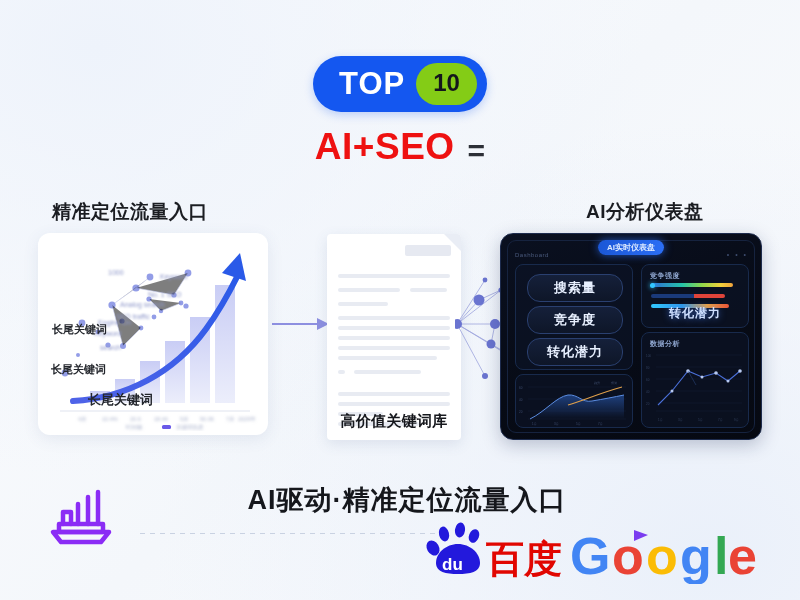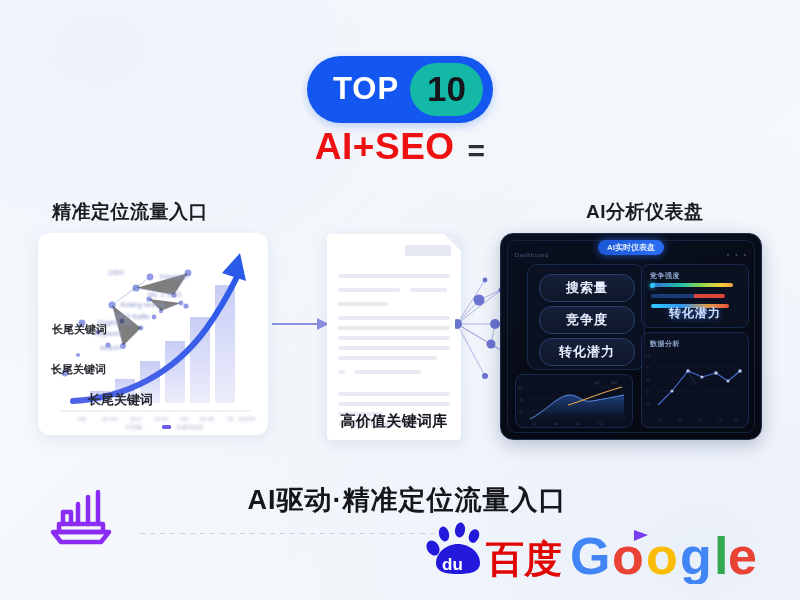--- a/index.html
+++ b/index.html
@@ -20,22 +20,22 @@
     display:flex;align-items:center;gap:11px;
     background:#1457f0;border-radius:40px;
     padding:7px 10px 7px 26px;
     box-shadow:0 3px 10px rgba(20,87,240,.25);
   }
   .badge-top{
     color:#ffffff;font-size:31px;font-weight:bold;letter-spacing:1px;line-height:1;
     padding-bottom:2px;
   }
   .badge-num{
-    background:#14b8a6;color:#14161c;border-radius:40px;
-    font-size:35px;font-weight:bold;line-height:1;
+    background:#84cc16;color:#14161c;border-radius:40px;
+    font-size:24px;font-weight:bold;line-height:1;
     padding:8px 17px 10px 17px;
   }
 
   
   .title-wrap{position:absolute;left:0;right:0;top:126px;display:flex;justify-content:center;align-items:flex-end;gap:13px;}
   .t-red{color:#ee1111;font-size:37px;font-weight:bold;letter-spacing:.5px;}
   .t-eq{color:#2c2f36;font-size:30px;font-weight:bold;}
   .t-purple{color:#7b4cf0;font-size:37px;font-weight:bold;letter-spacing:1px;}
 
   
@@ -91,21 +91,21 @@
     position:absolute;left:50%;transform:translateX(-50%);top:6px;
     background:linear-gradient(90deg,#1b57d6,#2b6ef5);
     border-radius:9px;padding:2px 9px;
     color:#dce9ff;font-size:8px;font-weight:bold;white-space:nowrap;
     box-shadow:0 0 9px rgba(43,110,245,.7);
   }
   .dash-tl{position:absolute;left:14px;top:18px;color:#4a5a7d;font-size:6px;letter-spacing:.5px;}
   .dash-dots{position:absolute;right:13px;top:17px;color:#3d4c6d;font-size:7px;letter-spacing:2px;}
 
   .panel{position:absolute;border:1px solid #182a4c;border-radius:8px;background:rgba(12,20,38,.65);}
-  .p-pills{left:26px;top:30px;width:116px;height:104px;border-radius:10px;}
+  .p-pills{left:14px;top:30px;width:116px;height:104px;}
   .p-area {left:14px;top:140px;width:116px;height:52px;}
   .p-gauge{left:140px;top:30px;width:106px;height:62px;}
   .p-line {left:140px;top:98px;width:106px;height:94px;}
 
   .pill{
     position:absolute;left:11px;width:94px;height:26px;border-radius:13px;
     border:1px solid #2a4070;background:linear-gradient(180deg,#15203a,#0e1628);
     display:flex;align-items:center;justify-content:center;
     color:#e8f0ff;font-size:13px;font-weight:bold;letter-spacing:1px;
   }

